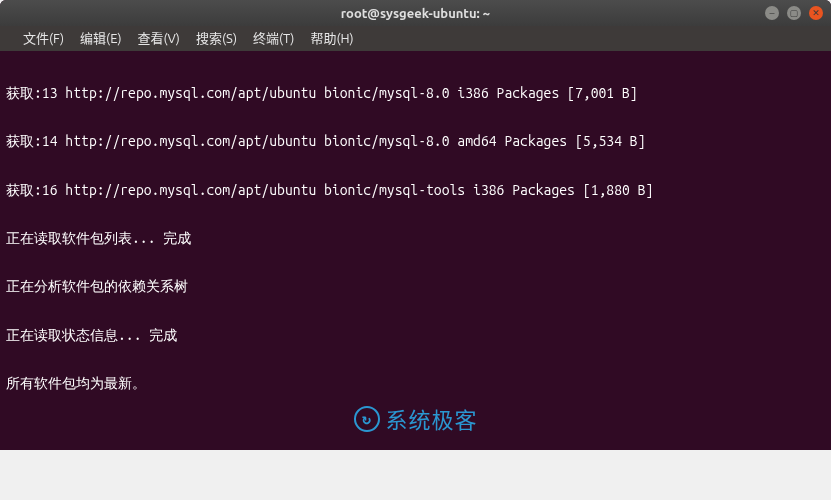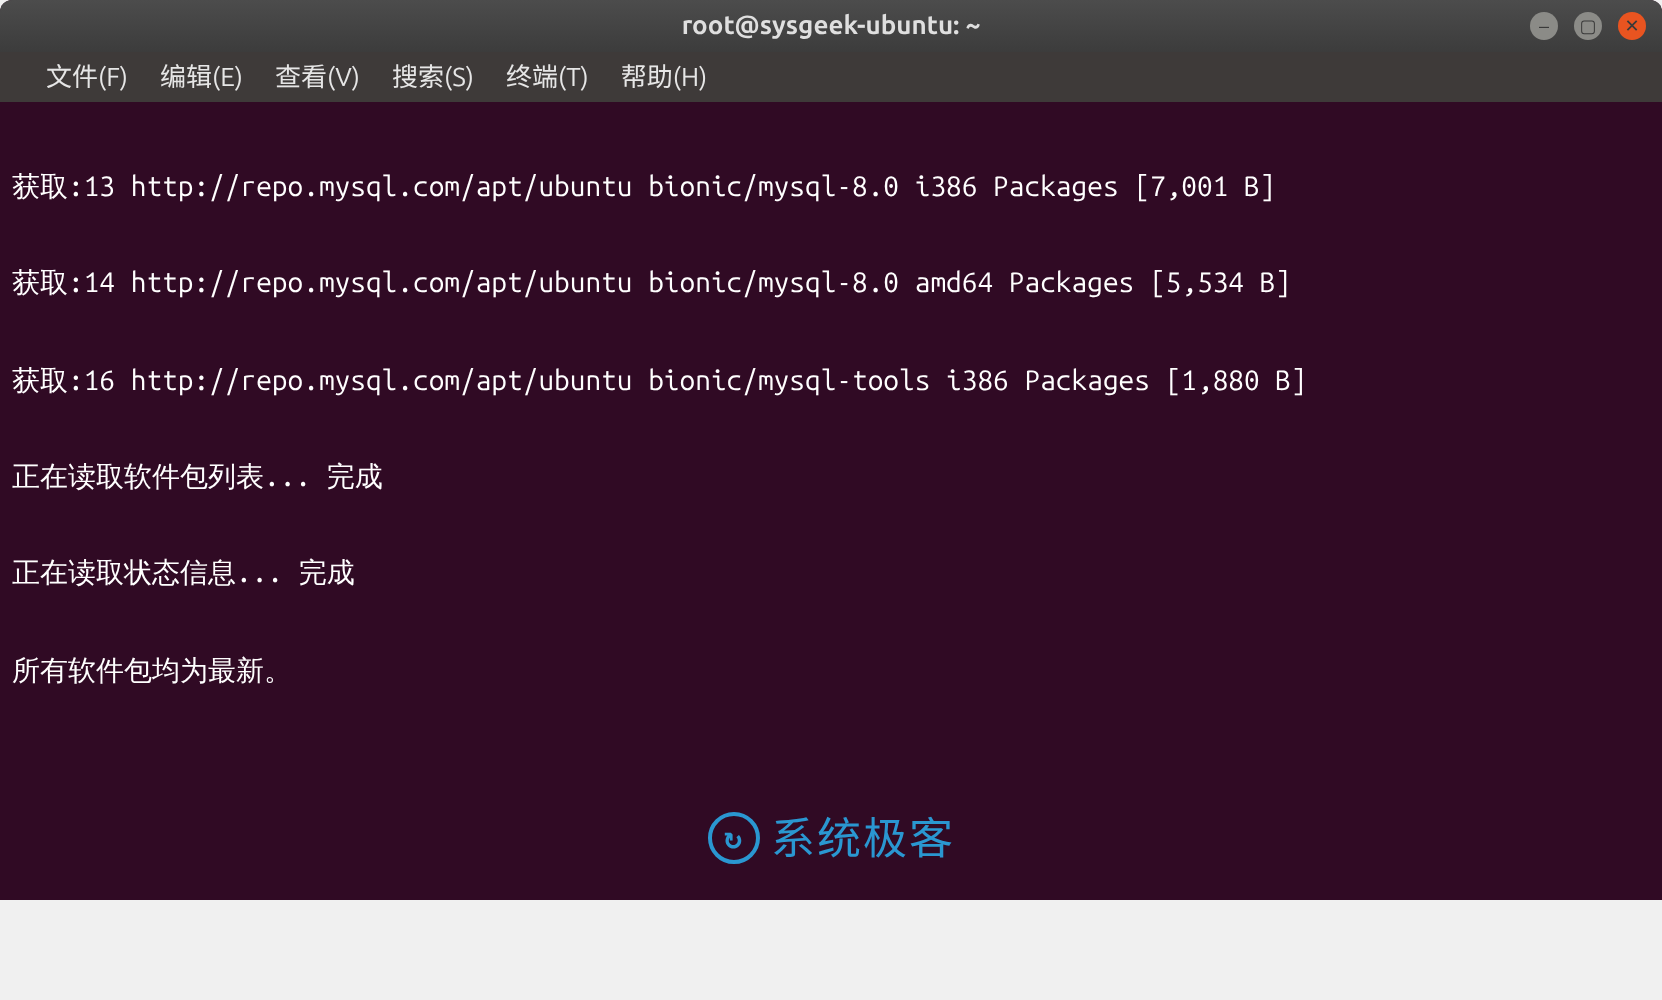--- a/index.html
+++ b/index.html
@@ -134,20 +134,21 @@
     <div class="menu-item">搜索(S)</div>
     <div class="menu-item">终端(T)</div>
     <div class="menu-item">帮助(H)</div>
   </div>
 
   <div class="terminal">
     <div class="line">获取:13 http://repo.mysql.com/apt/ubuntu bionic/mysql-8.0 i386 Packages [7,001 B]</div>
     <div class="line">获取:14 http://repo.mysql.com/apt/ubuntu bionic/mysql-8.0 amd64 Packages [5,534 B]</div>
     <div class="line">获取:16 http://repo.mysql.com/apt/ubuntu bionic/mysql-tools i386 Packages [1,880 B]</div>
     <div class="line">正在读取软件包列表... 完成</div>
+    <div class="line">正在分析软件包的依赖关系树</div>
     <div class="line">正在读取状态信息... 完成</div>
     <div class="line">所有软件包均为最新。</div>
     
     
     
     
     
     
     
     

